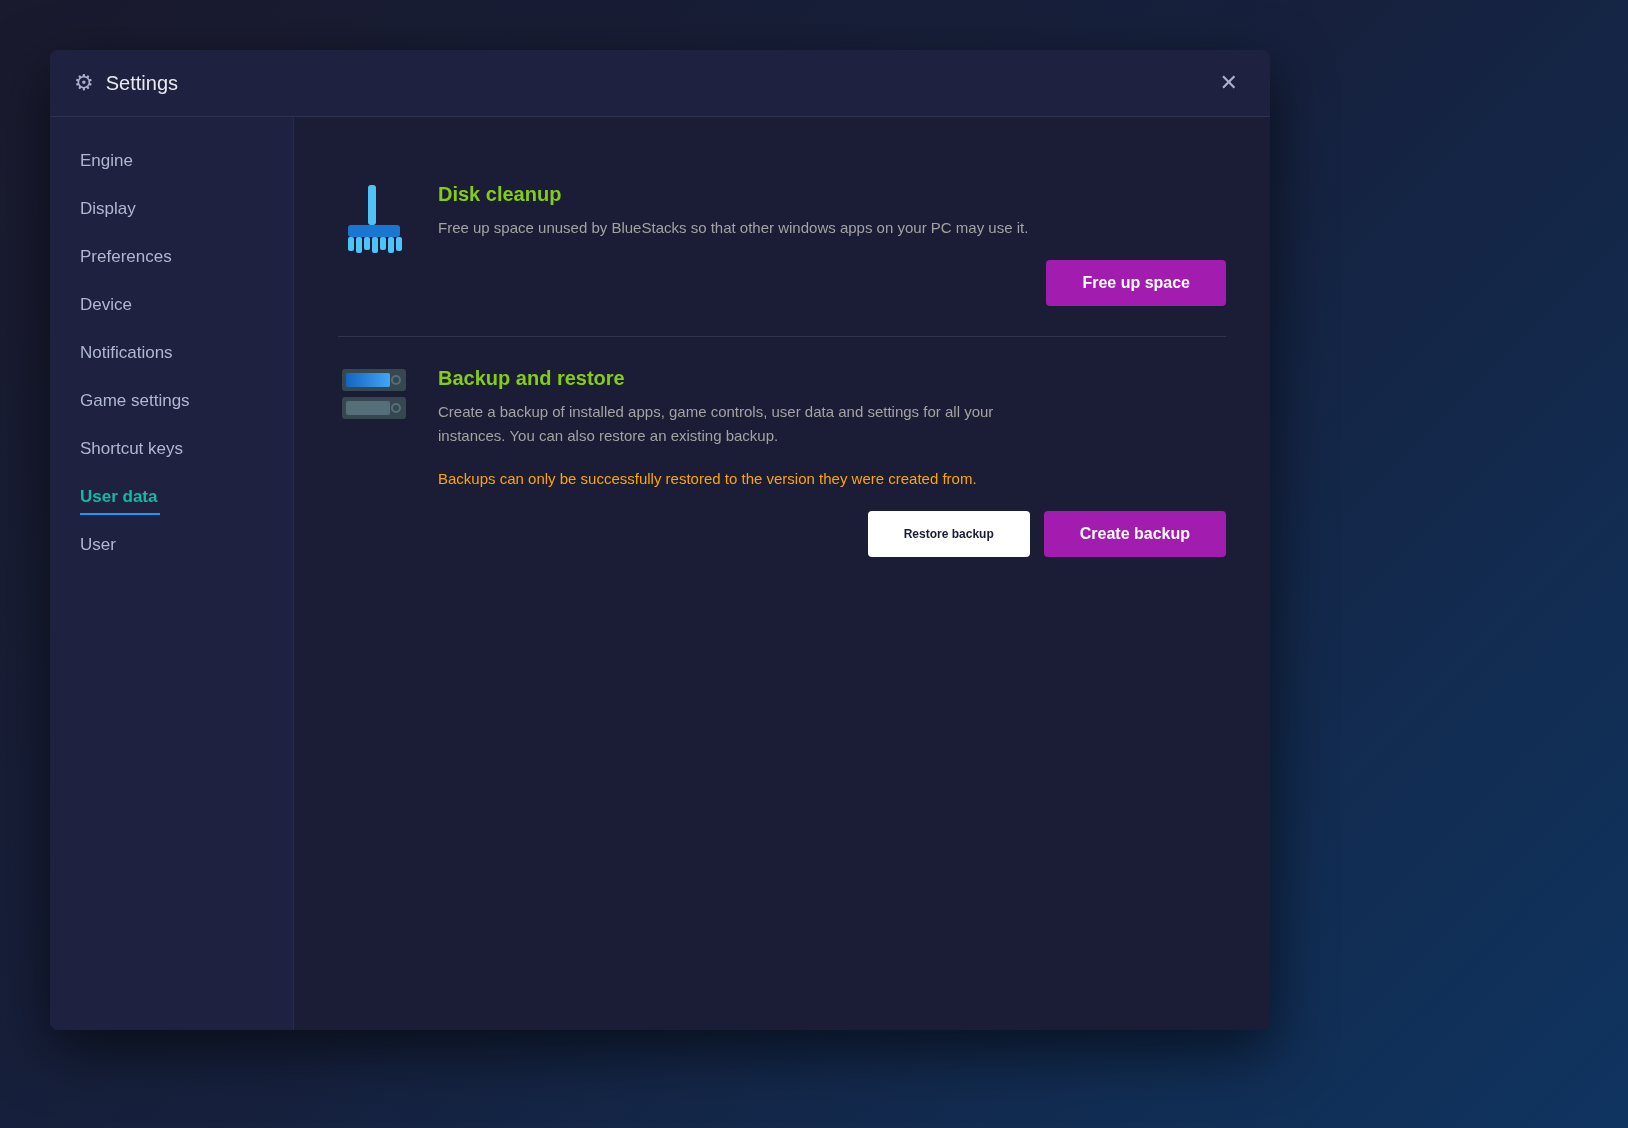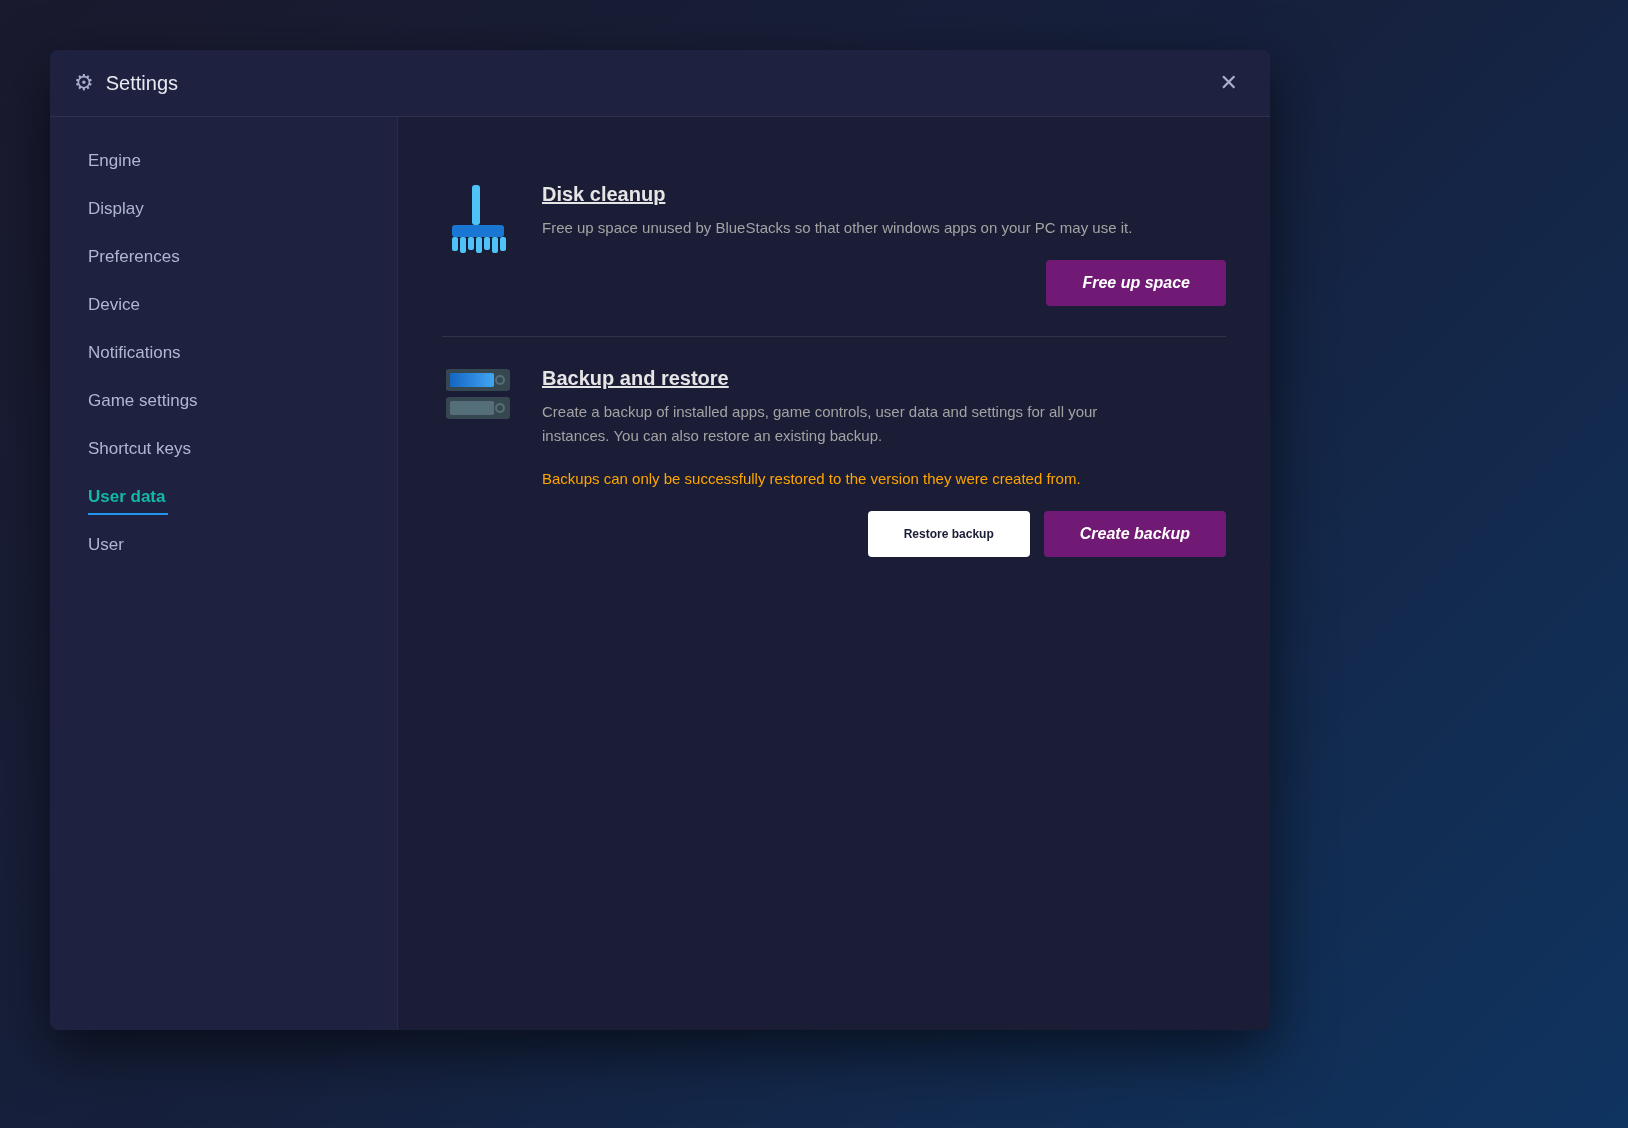--- a/index.html
+++ b/index.html
@@ -67,23 +67,23 @@
 
     
     .dialog-body {
       display: flex;
       flex: 1;
       overflow: hidden;
     }
 
     
     .sidebar {
-      width: 348px;
+      width: 244px;
       background: #1e2140;
-      padding: 20px 8px;
+      padding: 20px 0;
       border-right: 1px solid rgba(255,255,255,0.05);
     }
     .sidebar-item {
       padding: 14px 30px;
       color: #b0b8d0;
       font-size: 17px;
       cursor: pointer;
       position: relative;
     }
     .sidebar-item.active {
@@ -126,53 +126,51 @@
       display: flex;
       align-items: center;
       justify-content: center;
     }
 
     .section-content {
       flex: 1;
     }
 
     .section-title {
-      color: #e5e5e5;
+      color: #84cc16;
       font-size: 20px;
       font-weight: 600;
       margin-bottom: 10px;
-      text-decoration: underline;
     }
 
     .section-desc {
       color: #a3a3a3;
       font-size: 15px;
       line-height: 1.6;
       max-width: 620px;
       margin-bottom: 20px;
     }
 
     .section-actions {
       display: flex;
       justify-content: flex-end;
       gap: 14px;
       margin-top: 16px;
     }
 
     .btn-primary {
-      background: #701a75;
+      background: #a21caf;
       color: #fff;
       border: none;
       border-radius: 4px;
       padding: 14px 36px;
       font-size: 16px;
       font-weight: 700;
       cursor: pointer;
       white-space: nowrap;
-      font-style: italic;
     }
 
     .btn-secondary {
       background: #fff;
       color: #1a1d35;
       border: none;
       border-radius: 4px;
       padding: 14px 36px;
       font-size: 12px;
       font-weight: 600;

